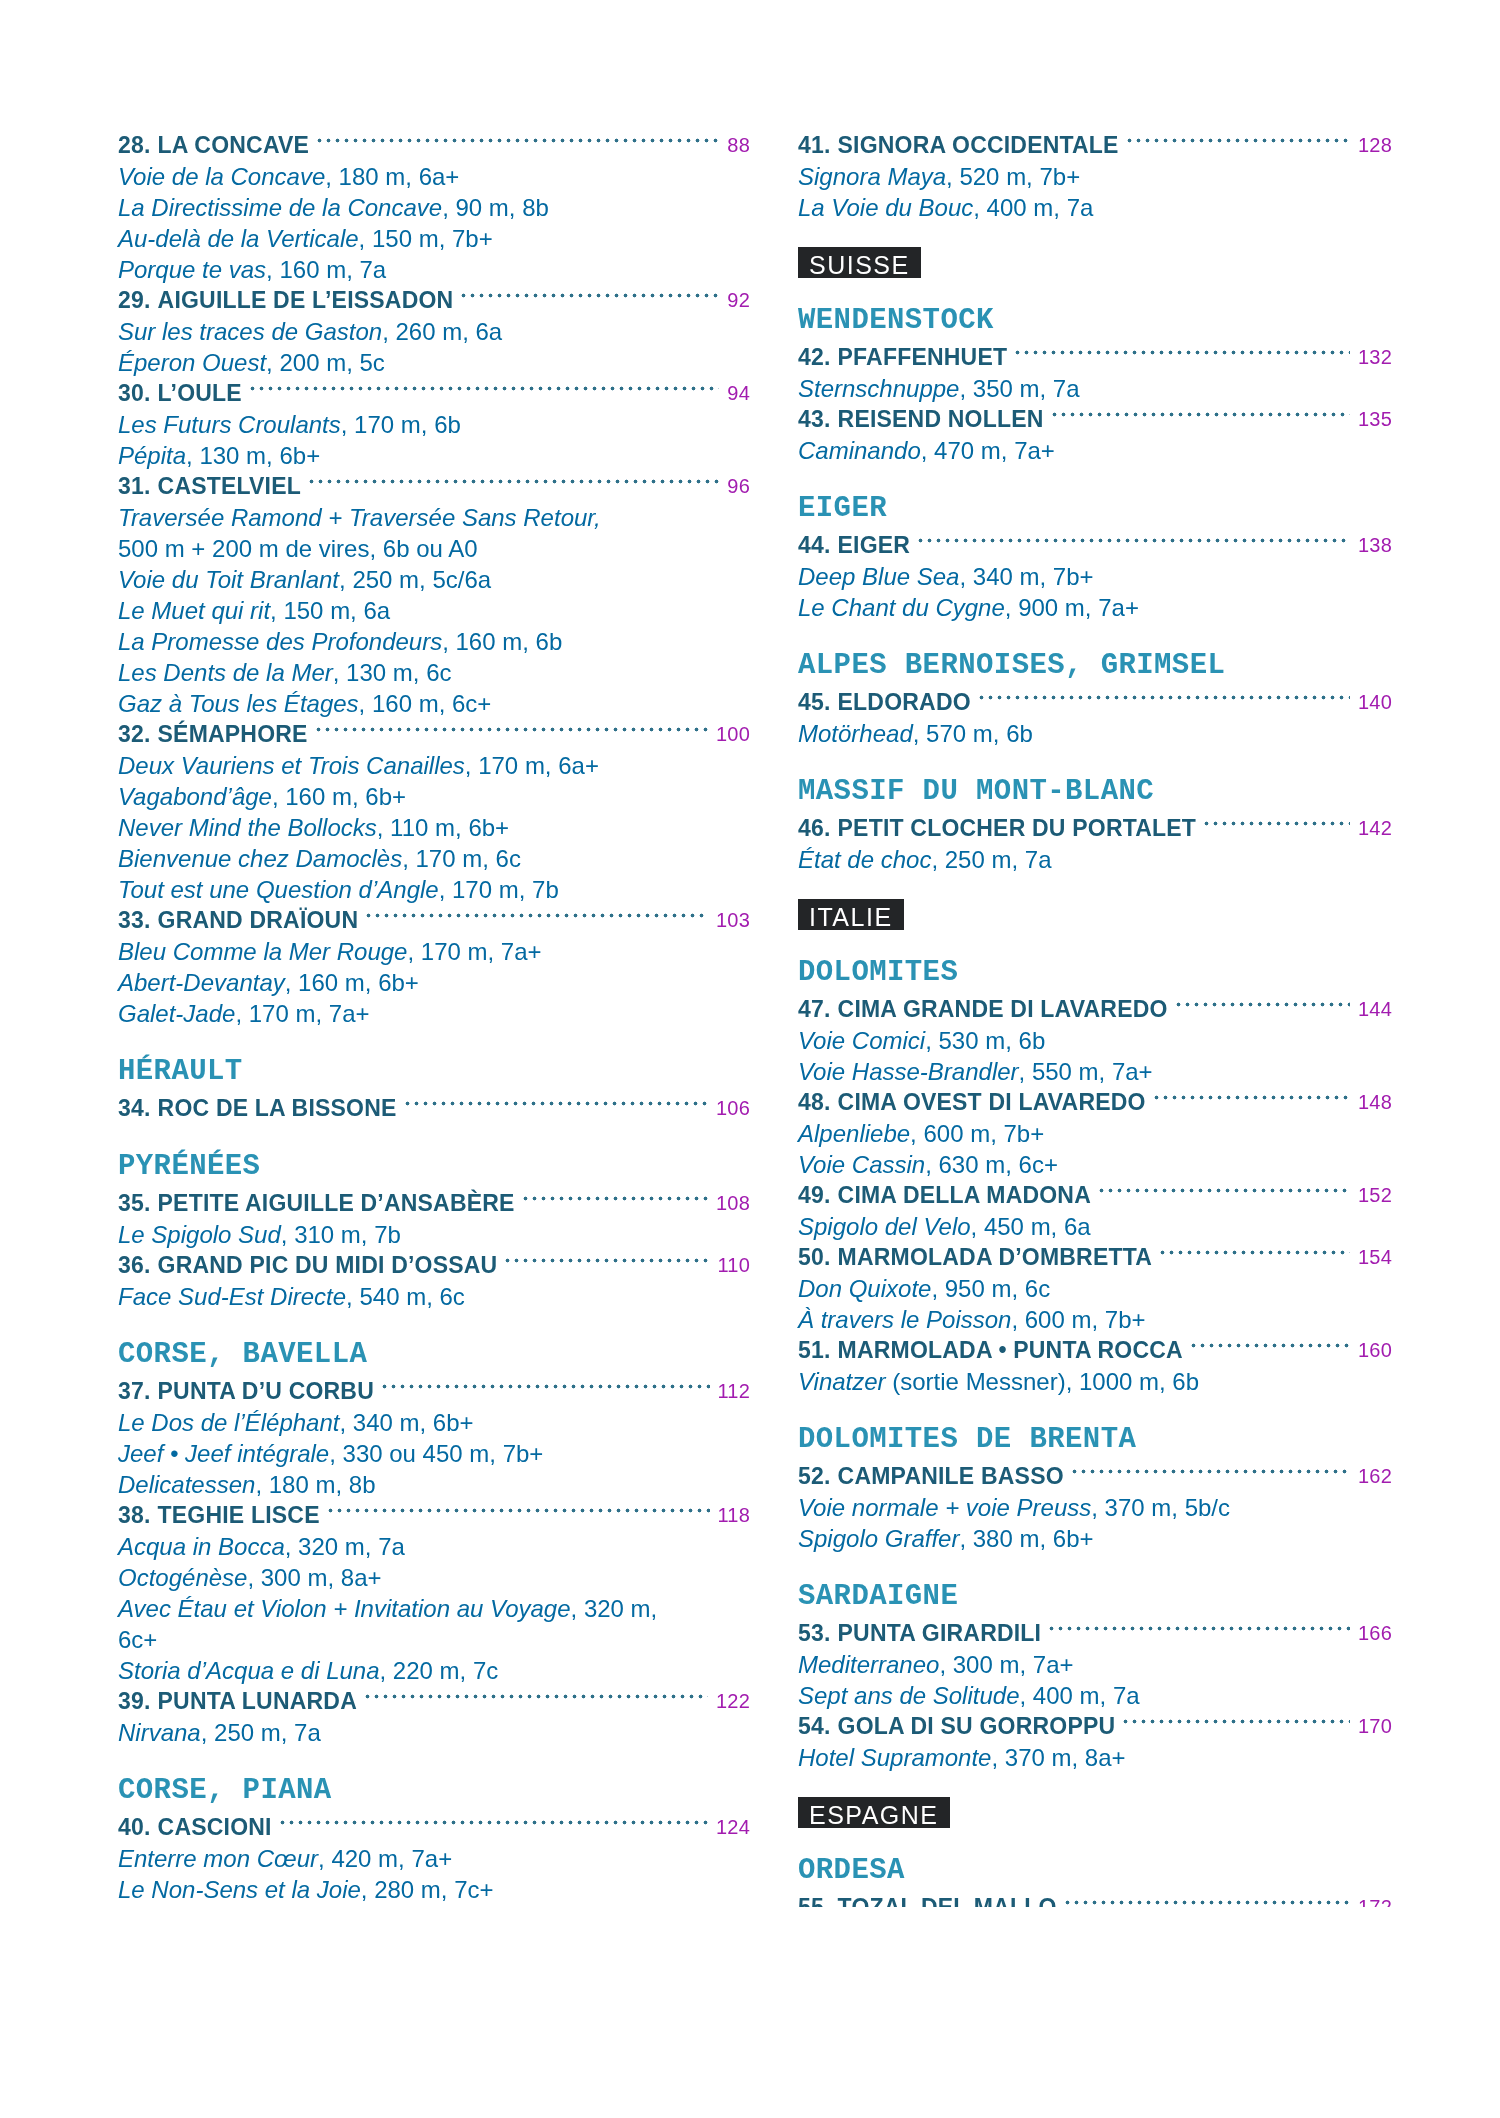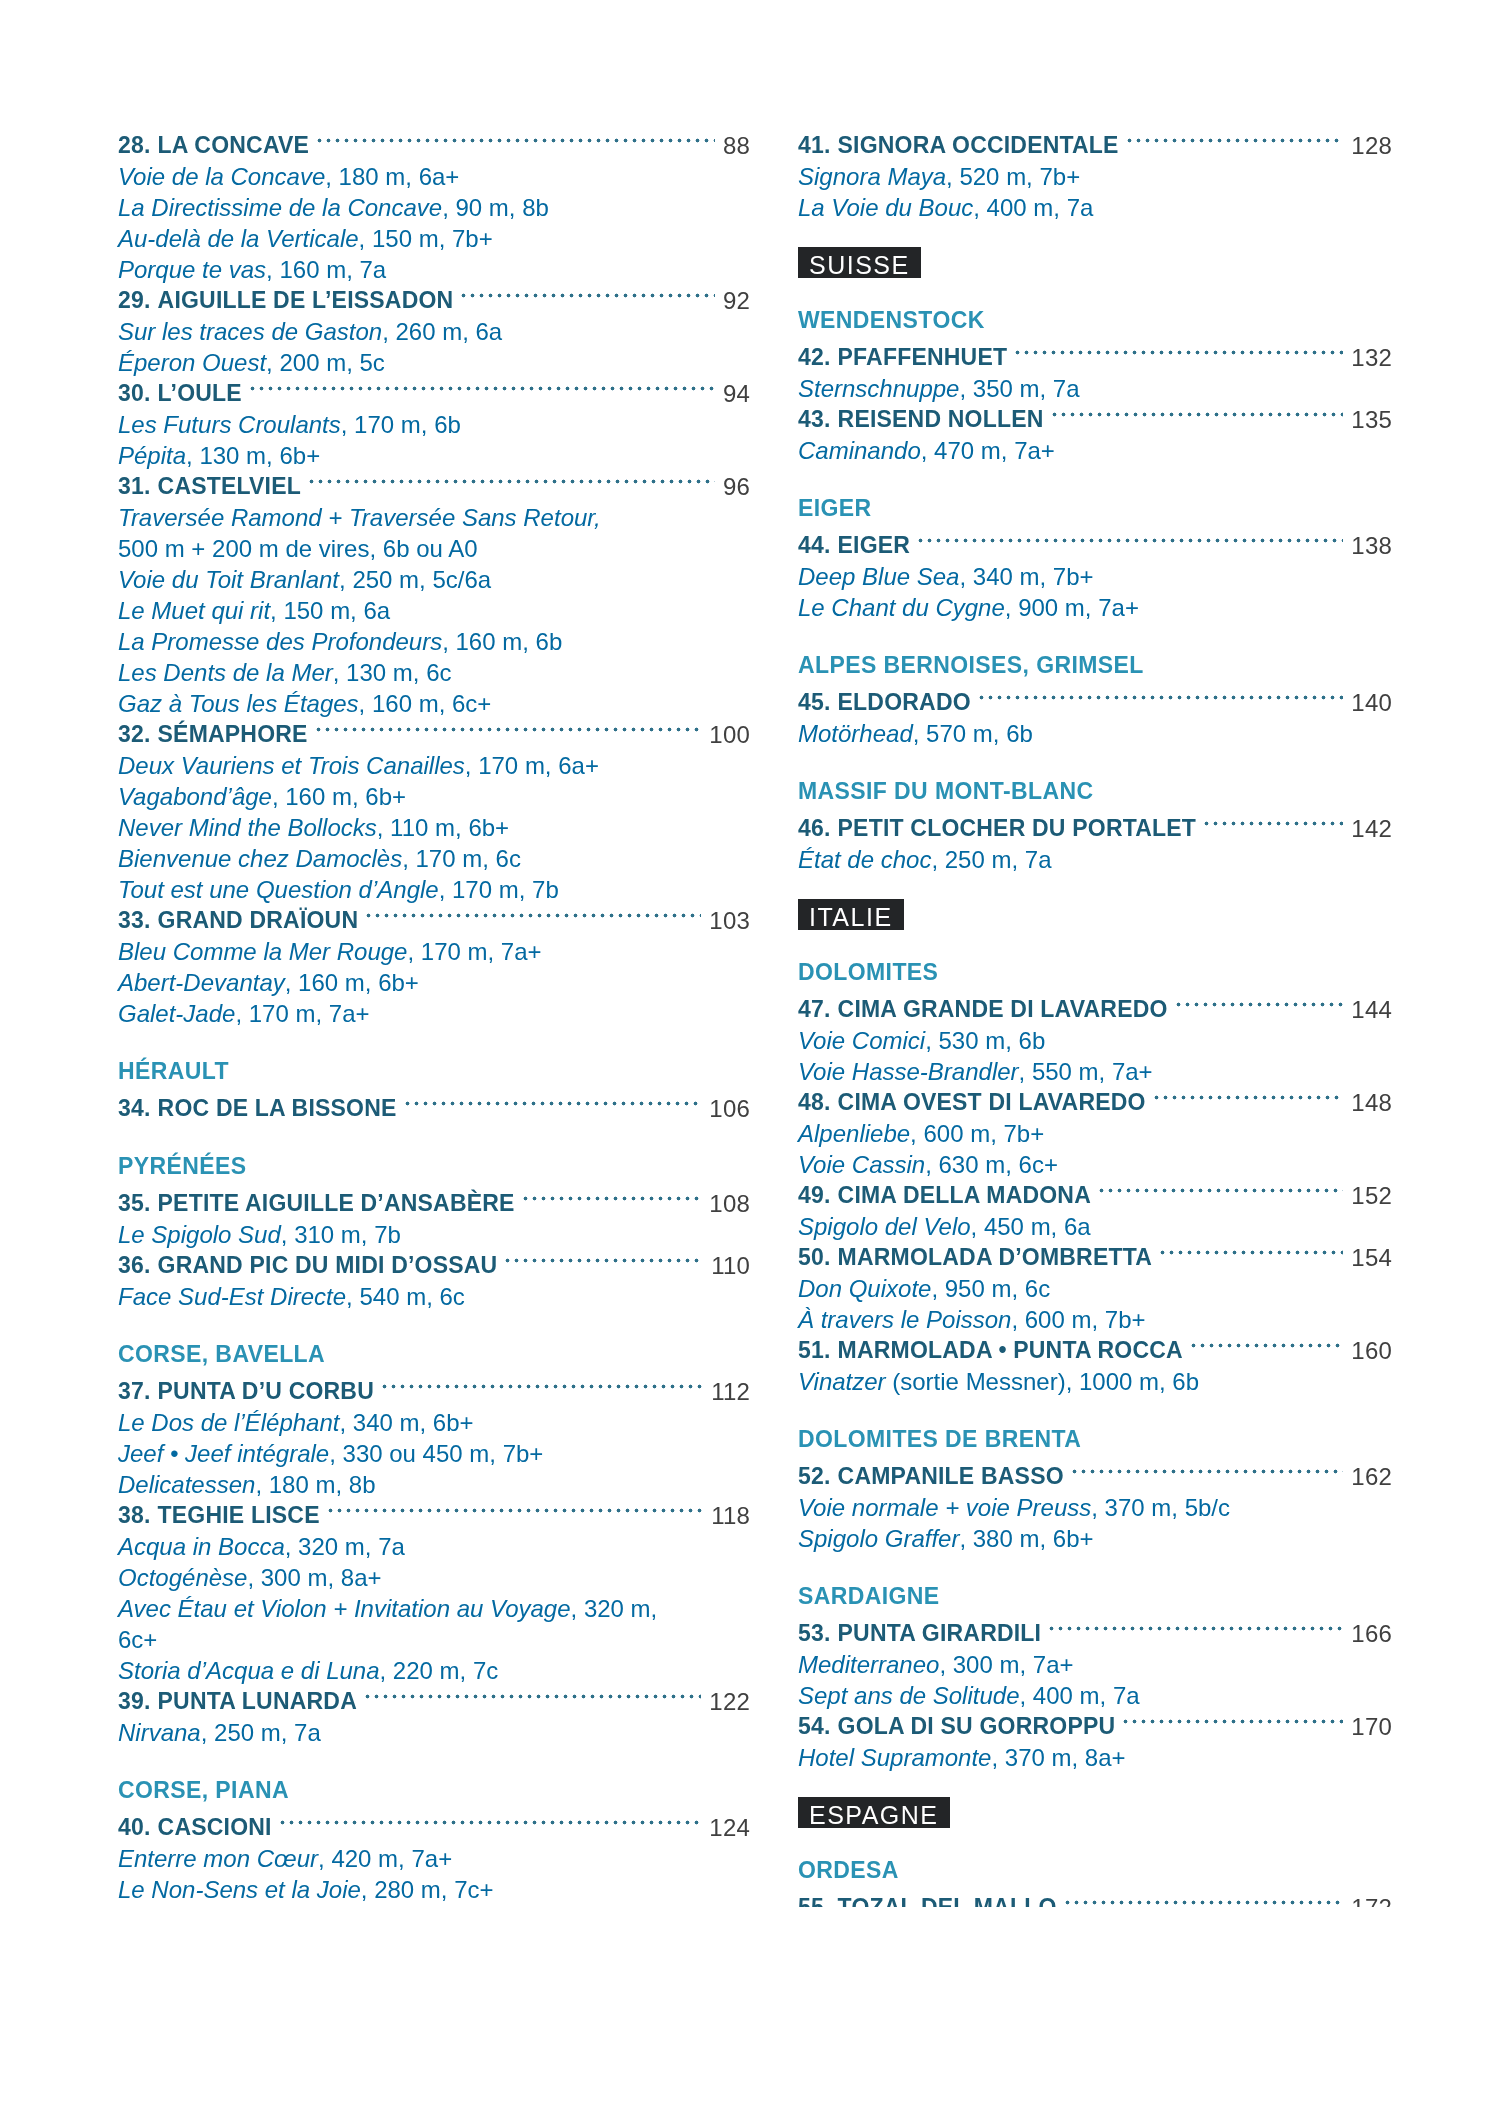--- a/index.html
+++ b/index.html
@@ -12,30 +12,30 @@
 
   
   .entry-head{display:flex;align-items:stretch;font-size:23px;font-weight:700;
               color:#1c5b76;line-height:31px;letter-spacing:.2px;cursor:pointer;}
   .entry-title{white-space:nowrap;}
   .entry-num{margin-right:7px;}
   .dots{flex:1 1 auto;min-width:14px;margin:0 8px 0 5px;
         background-image:radial-gradient(circle,#2e7089 1.8px,transparent 2.1px);
         background-size:9px 31px;background-repeat:repeat-x;
         background-position:left 1px bottom 5px;}
-  .page-ref{font-weight:400;font-size:24px;color:#404040;white-space:nowrap;}
+  .page-ref{font-weight:400;font-size:20px;color:#a21caf;white-space:nowrap;}
 
   
   .route{font-size:24px;line-height:31px;color:#0369a1;}
   .route .rname{font-style:italic;}
   .route .rdet{font-style:normal;}
 
   
-  .section-head{font-size:23px;font-weight:700;color:#2a92b4;letter-spacing:.4px;
-                line-height:31px;margin:27px 0 6px 0;}
+  .section-head{font-size:29px;font-weight:700;color:#2a92b4;letter-spacing:.4px;
+                line-height:31px;margin:27px 0 6px 0;font-family:Liberation Mono, monospace;}
 
   
   .country-row{margin:24px 0 14px 0;}
   .country-tag{display:inline-block;background:#232527;color:#ffffff;font-size:25px;
                font-weight:400;letter-spacing:1.5px;line-height:1;padding:6px 11px 0 11px;}
 
   
   .footer{position:absolute;top:2022px;right:93px;display:flex;align-items:center;gap:9px;}
   .pagenum{font-size:27px;font-weight:700;color:#1d5b79;line-height:1;}
   .chevron{display:block;}

